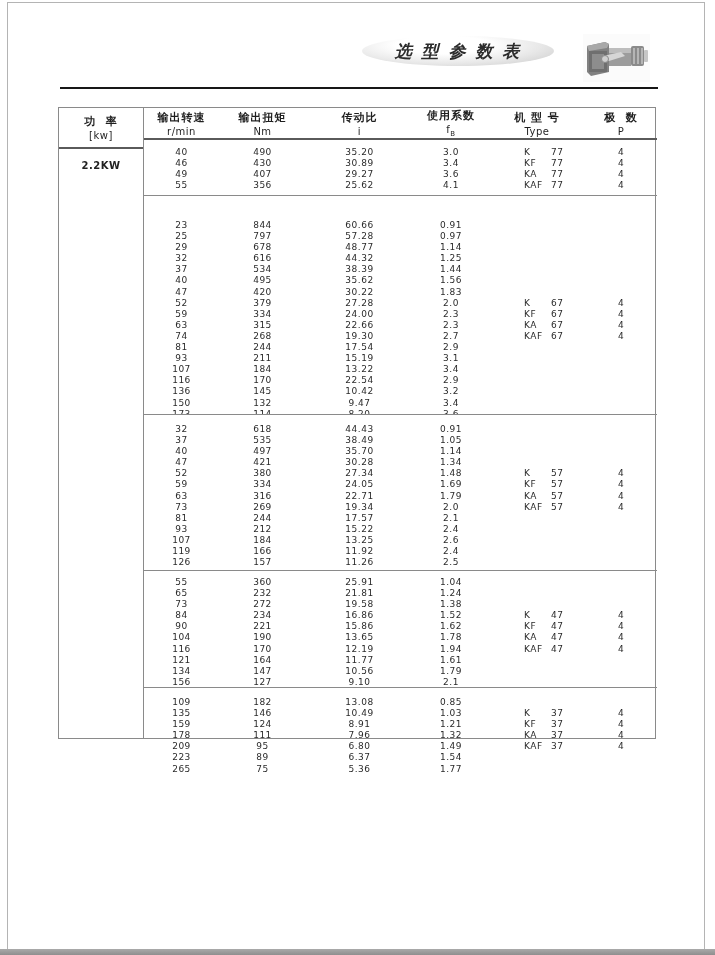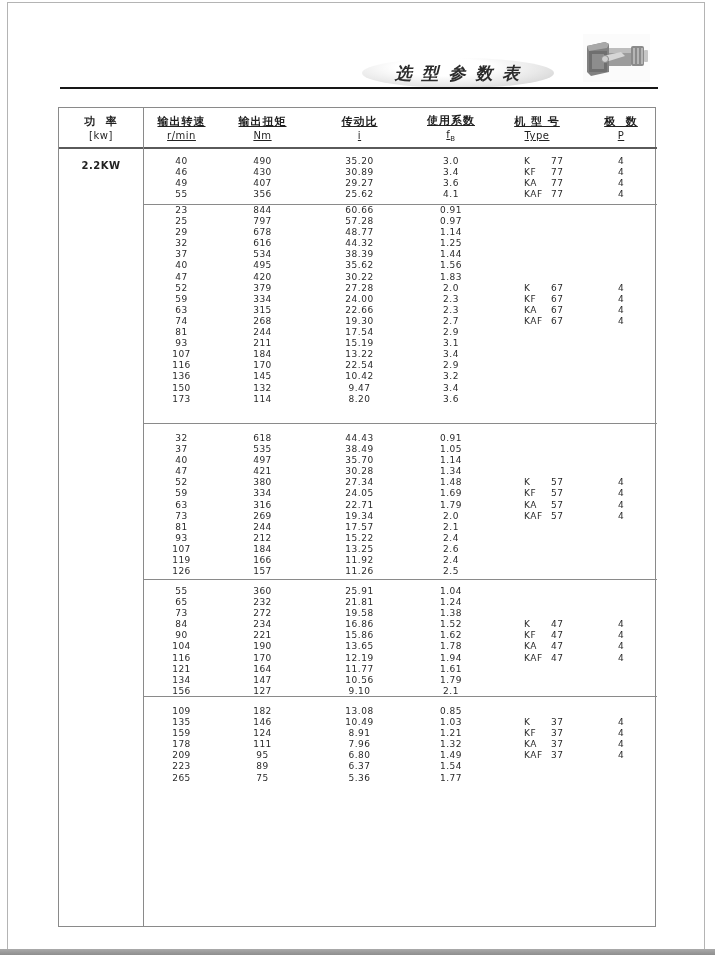--- a/index.html
+++ b/index.html
@@ -11,67 +11,66 @@
   .page-frame{
     position:absolute; left:7px; top:2px; width:696px; height:946px;
     border:1px solid #b4b4b4; pointer-events:none;
   }
   .bottom-band{
     position:absolute; left:0; bottom:0; width:715px; height:6px;
     background:linear-gradient(#aaa,#8e8e8e);
   }
   
   .banner{
-    position:absolute; left:362px; top:58px; width:192px; height:30px;
+    position:absolute; left:362px; top:36px; width:192px; height:30px;
     border-radius:50%;
     background:radial-gradient(ellipse at 42% 30%, #ffffff 30%, #e8e8e8 62%, #cfcfcf 90%, #c6c6c6 100%);
     display:flex; align-items:center; justify-content:center;
   }
   .banner-text{
     font-style:italic; font-weight:bold; font-size:17px; letter-spacing:2px;
     color:#2c2c2c; white-space:nowrap;
   }
   .rule{
     position:absolute; left:60px; top:87px; width:598px; height:2px; background:#161616;
   }
   .motor{ position:absolute; left:583px; top:34px; }
   
   .sel-table{
-    position:absolute; left:58px; top:107px; width:598px; height:820px;
+    position:absolute; left:58px; top:107px; width:598px; height:632px;
     border:1px solid #8a8a8a; box-sizing:border-box; display:flex;
     background:#fff;
     justify-content:space-between;
   }
   .power-col{
     width:85px; box-sizing:border-box; border-right:1px solid #8a8a8a;
     display:flex; flex-direction:column; flex:none;
   }
   .power-head{
     height:41px; box-sizing:border-box; border-bottom:2px solid #5a5a5a;
     display:flex; flex-direction:column; align-items:center; justify-content:center; gap:1px;
   }
   .power-val{
     padding-top:11px; text-align:center; font-weight:bold; font-size:10px; letter-spacing:0.5px;
   }
   .data-col{ flex:1; display:flex; flex-direction:column; }
   .data-head{
     height:41px; box-sizing:border-box; border-bottom:2px solid #5a5a5a;
     display:grid; grid-template-columns:75px 87px 107px 76px 96px 72px;
     align-items:center;
-    text-decoration:underline;
   }
   .hc{ display:flex; flex-direction:column; align-items:center; justify-content:center; gap:1px; }
   .h-cn{ font-size:11px; font-weight:bold; color:#1f1f1f; letter-spacing:1px; white-space:pre; }
   .h-en{ font-size:10px; color:#1f1f1f; letter-spacing:0.5px; }
   .h-en sub{ font-size:7px; }
   .sections{ flex:1; display:flex; flex-direction:column; }
   .section{ box-sizing:border-box; overflow:hidden; }
   .section + .section{ border-top:1px solid #8a8a8a; }
   .section:nth-child(1){ height:55px; padding-top:7px; }
-  .section:nth-child(2){ height:219px; padding-top:0; }
+  .section:nth-child(2){ height:219px; padding-top:24px; }
   .section:nth-child(3){ height:156px; padding-top:9px; }
   .section:nth-child(4){ height:117px; padding-top:6px; }
   .section:nth-child(5){ flex:1; padding-top:9px; }
   .row{
     display:grid; grid-template-columns:75px 87px 107px 76px 96px 72px;
     height:11.1px; line-height:11.1px; font-size:9px; letter-spacing:0.5px; color:#2a2a2a;
   }
   .c{ text-align:center; white-space:nowrap; }
   .c.type{ text-align:left; padding-left:35px; box-sizing:border-box; }
   .c.type .tp{ display:inline-block; width:27px; }

